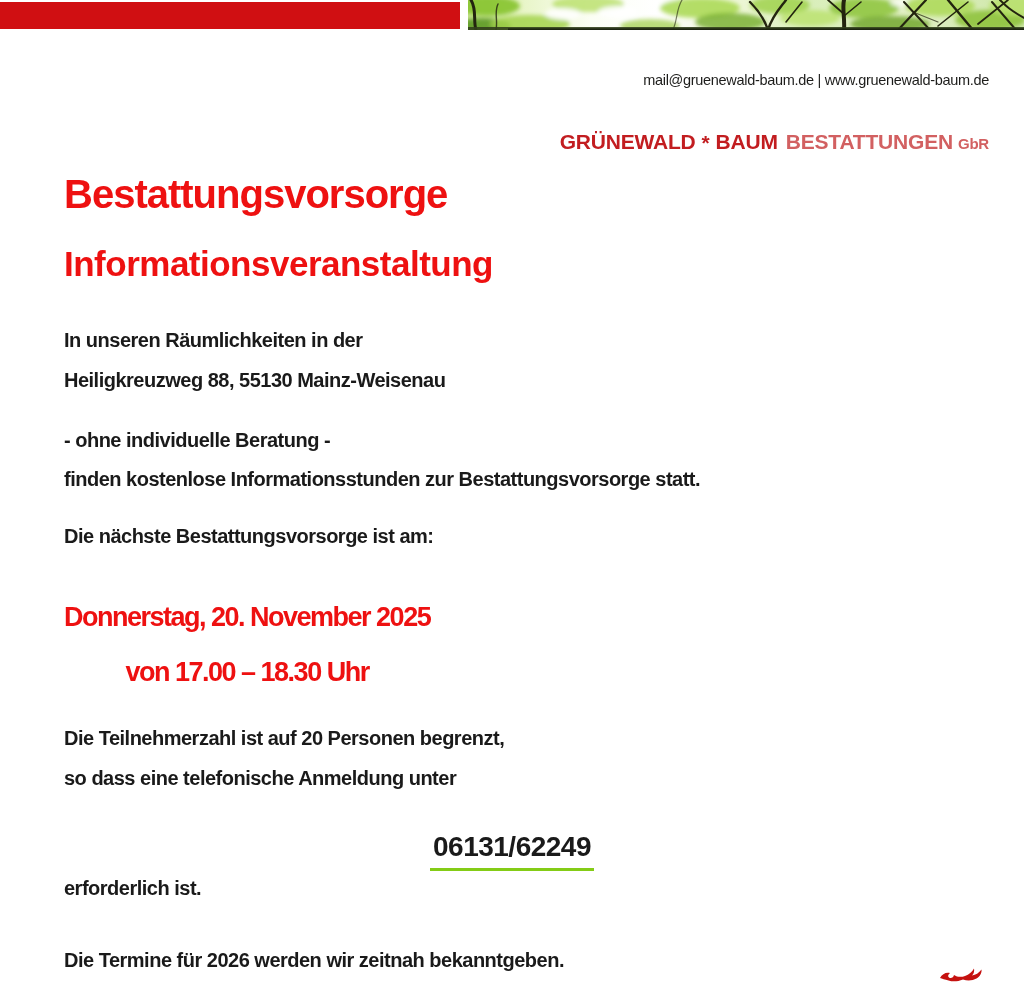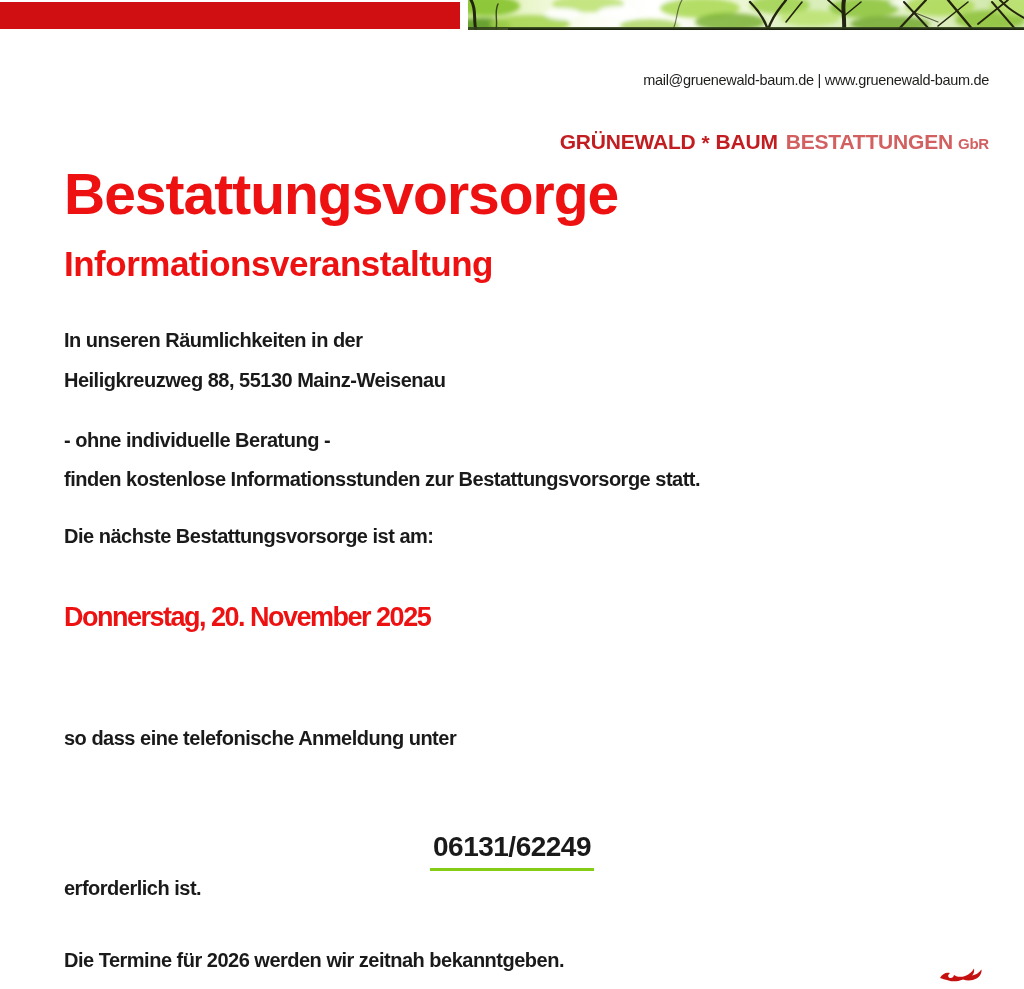--- a/index.html
+++ b/index.html
@@ -27,21 +27,21 @@
     font-weight:700;font-size:21px;line-height:24px;letter-spacing:-0.2px;
   }
   .logo-dark{color:var(--logo-dark,#c21d20);}
   .logo-light{color:var(--logo-light,#d26061);}
   .logo-star{display:inline-block;transform:translateY(1px);margin:0 6px;}
   .logo-division{margin-left:8px;}
   .logo-gbr{font-size:15px;margin-left:5px;}
 
   
   #title{
-    left:64px;top:163px;font-size:57px;line-height:62px;
+    left:64px;top:163px;font-size:40px;line-height:62px;
     font-weight:700;letter-spacing:-1px;color:var(--accent,#ee1111);white-space:nowrap;
   }
   #subtitle{
     left:64px;top:245px;font-size:35px;line-height:38px;
     font-weight:700;letter-spacing:-0.5px;color:var(--accent,#ee1111);white-space:nowrap;
   }
 
   
   .copy{
     left:64px;font-size:20px;line-height:40px;font-weight:700;
@@ -156,23 +156,25 @@
 
 <div class="abs copy" id="info">
   <div>- ohne individuelle Beratung -</div>
   <div>finden kostenlose Informationsstunden zur Bestattungsvorsorge statt.</div>
 </div>
 
 <div class="abs copy" id="next">Die nächste Bestattungsvorsorge ist am:</div>
 
 <div class="abs" id="event-date">
   <div>Donnerstag, 20. November 2025</div>
+  <div>von 17.00 – 18.30 Uhr</div>
 </div>
 
 <div class="abs copy" id="limit">
+  <div>Die Teilnehmerzahl ist auf 20 Personen begrenzt,</div>
   <div>so dass eine telefonische Anmeldung unter</div>
 </div>
 
 <div class="abs" id="phone-row">
   <span class="phone">06131/62249</span>
 </div>
 
 <div class="abs copy" id="required">erforderlich ist.</div>
 
 <div class="abs copy" id="outlook">Die Termine für 2026 werden wir zeitnah bekanntgeben.</div>

